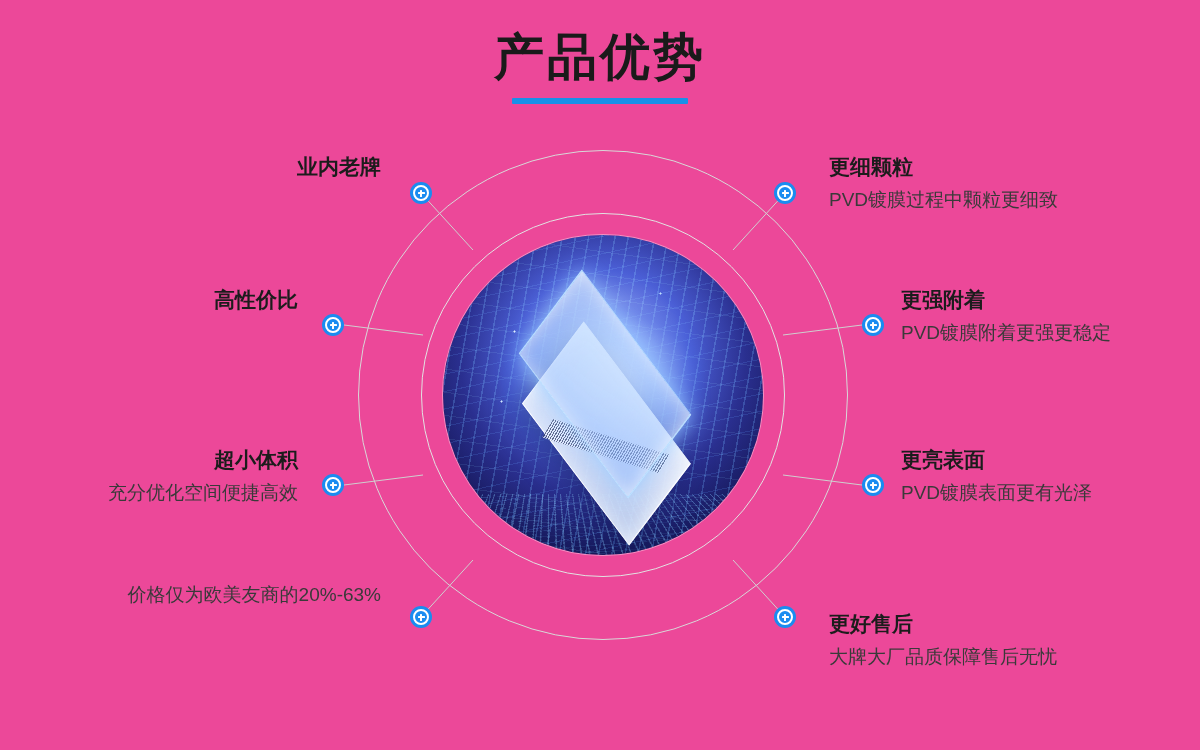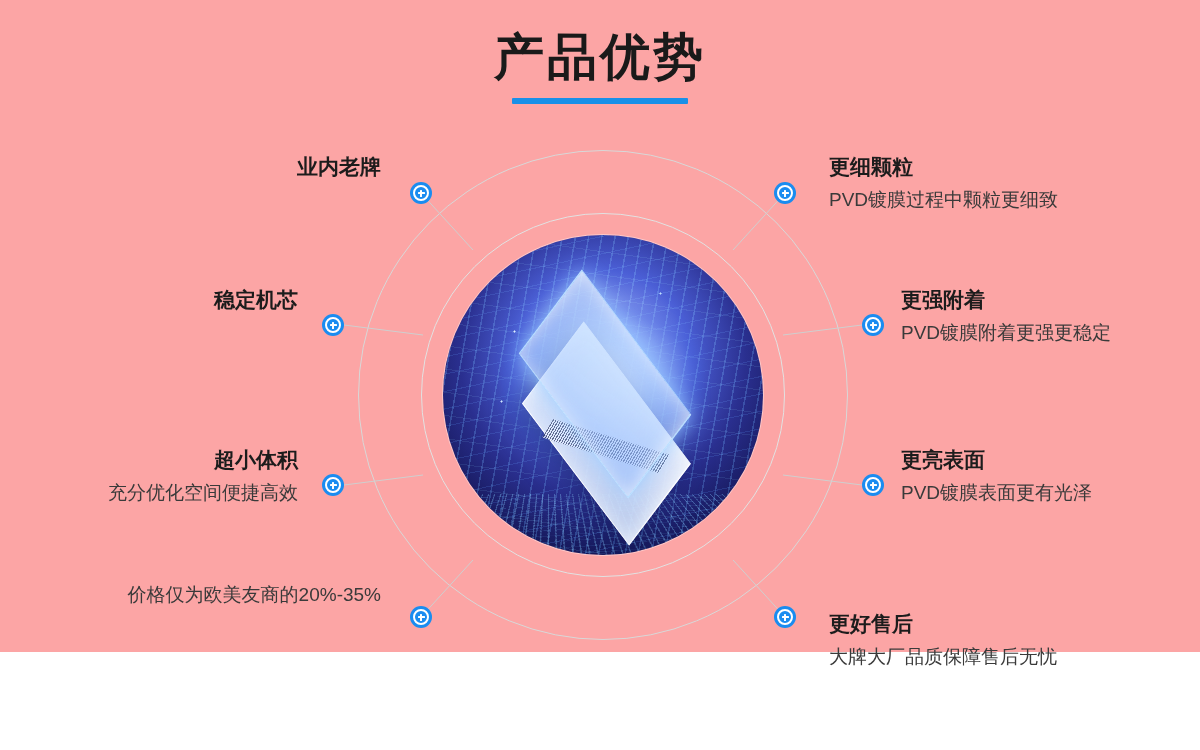--- a/index.html
+++ b/index.html
@@ -2,21 +2,21 @@
 <html><head>
 <meta charset="utf-8">
 <style>
   * { box-sizing: border-box; margin: 0; padding: 0; }
   html, body {
     width: 1200px; height: 750px;
     background: #ffffff;
     font-family: "Liberation Sans", "DejaVu Sans", sans-serif;
     overflow: hidden;
   }
-  .page { position: relative; width: 1200px; height: 652px; background: #fca5a5; }
+  .page { position: relative; width: 1200px; height: 750px; background: #ec4899; }
 
   
   .header { position: absolute; top: 0; left: 0; width: 1200px; text-align: center; }
   .page-title {
     margin-top: 26px;
     font-size: 50px;
     font-weight: 700;
     color: #1a1a1a;
     letter-spacing: 3px;
     line-height: 62px;
@@ -208,28 +208,28 @@
         <span class="node-inner"></span>
       </div>
     <div class="node" style="left:771px; top:476px;">
         <span class="node-inner"></span>
       </div>
 
     <div class="label left" style="right:822px; top:22px;">
       <div class="label-title">业内老牌</div>
     </div>
     <div class="label left" style="right:905px; top:155px;">
-      <div class="label-title">稳定机芯</div>
+      <div class="label-title">高性价比</div>
     </div>
     <div class="label left" style="right:905px; top:315px;">
       <div class="label-title">超小体积</div>
       <div class="label-desc">充分优化空间便捷高效</div>
     </div>
     <div class="label left" style="right:822px; top:447px;">
-      <div class="label-desc">价格仅为欧美友商的20%-35%</div>
+      <div class="label-desc">价格仅为欧美友商的20%-63%</div>
     </div>
 
     <div class="label right" style="left:826px; top:22px;">
       <div class="label-title">更细颗粒</div>
       <div class="label-desc">PVD镀膜过程中颗粒更细致</div>
     </div>
     <div class="label right" style="left:898px; top:155px;">
       <div class="label-title">更强附着</div>
       <div class="label-desc">PVD镀膜附着更强更稳定</div>
     </div>

